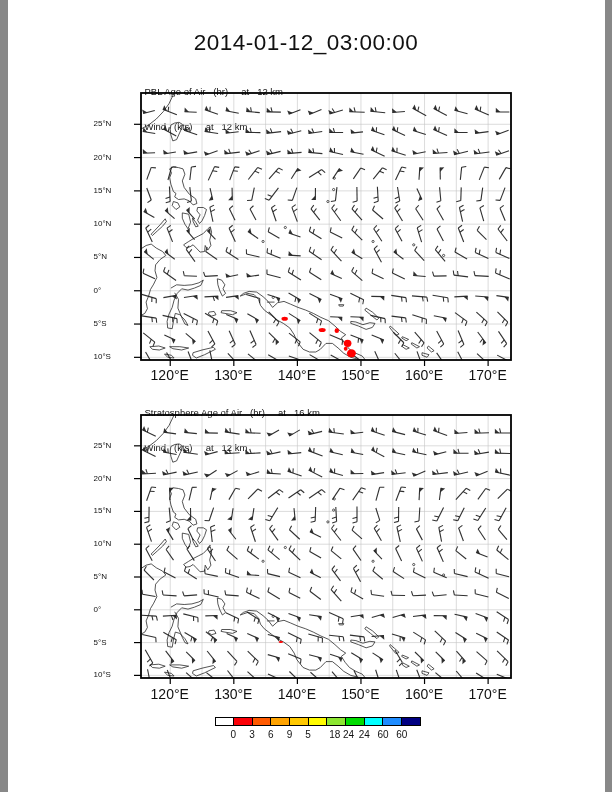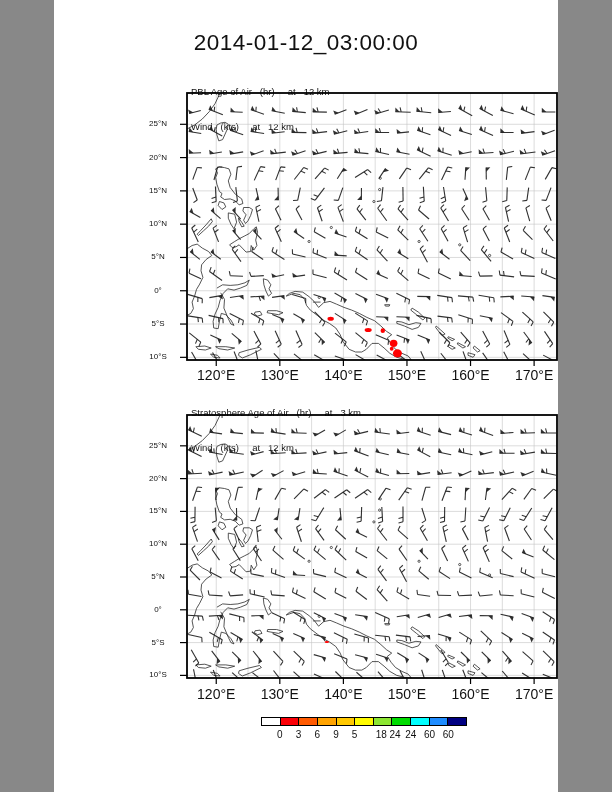--- a/index.html
+++ b/index.html
@@ -1,44 +1,44 @@
 <!DOCTYPE html>
 <html><head>
 <meta charset="utf-8">
 <style>
   html,body{margin:0;padding:0;background:#888;}
-  .page{position:relative;width:504px;height:792px;background:#ffffff;margin:0 auto;
+  .page{position:relative;width:597px;height:792px;background:#ffffff;margin:0 auto;
         font-family:"Liberation Sans", sans-serif;color:#000;overflow:hidden;}
   .fig-title{position:absolute;left:0;right:0;top:30px;text-align:center;
              font-size:22.5px;letter-spacing:.5px;color:#111;}
   .panel-header{position:absolute;left:137px;font-size:9.5px;line-height:11.5px;
                 white-space:pre;color:#111;}
   #hdr1{top:63px;} #hdr2{top:384px;}
   svg.canvas{position:absolute;left:0;top:0;}
-  .lat-label{position:absolute;width:36px;text-align:center;font-size:8px;color:#111;}
+  .lat-label{position:absolute;width:36px;text-align:left;font-size:8px;color:#111;}
   .lon-label{position:absolute;width:44px;text-align:center;font-size:14px;color:#111;}
   .colorbar{position:absolute;left:207px;top:717px;width:206px;height:9px;
             display:flex;border:1px solid #000;box-sizing:border-box;}
   .cb-cell{flex:1 1 0;border-right:1px solid #000;}
   .cb-cell:last-child{border-right:none;}
   .cb-label{position:absolute;top:729px;width:30px;text-align:center;font-size:10px;color:#111;}
 </style>
 </head>
 <body>
 
 <div class="page">
   <div class="fig-title">2014-01-12_03:00:00</div>
 
   <div class="panel-header" id="hdr1">
     <div>PBL Age of Air   (hr)     at   12 km</div>
     <div>Wind   (kts)     at   12 km</div>
   </div>
 
   <div class="panel-header" id="hdr2">
-    <div>Stratosphere Age of Air   (hr)     at   3 km</div>
+    <div>Stratosphere Age of Air   (hr)     at   16 km</div>
     <div>Wind   (kts)     at   12 km</div>
   </div>
 
   <svg class="canvas" id="fig-canvas" width="612" height="792">
       <g>
         <defs>
           <clipPath id="clipP0">
             <rect x="133" y="93" width="370" height="267"></rect>
           </clipPath>
         </defs>

